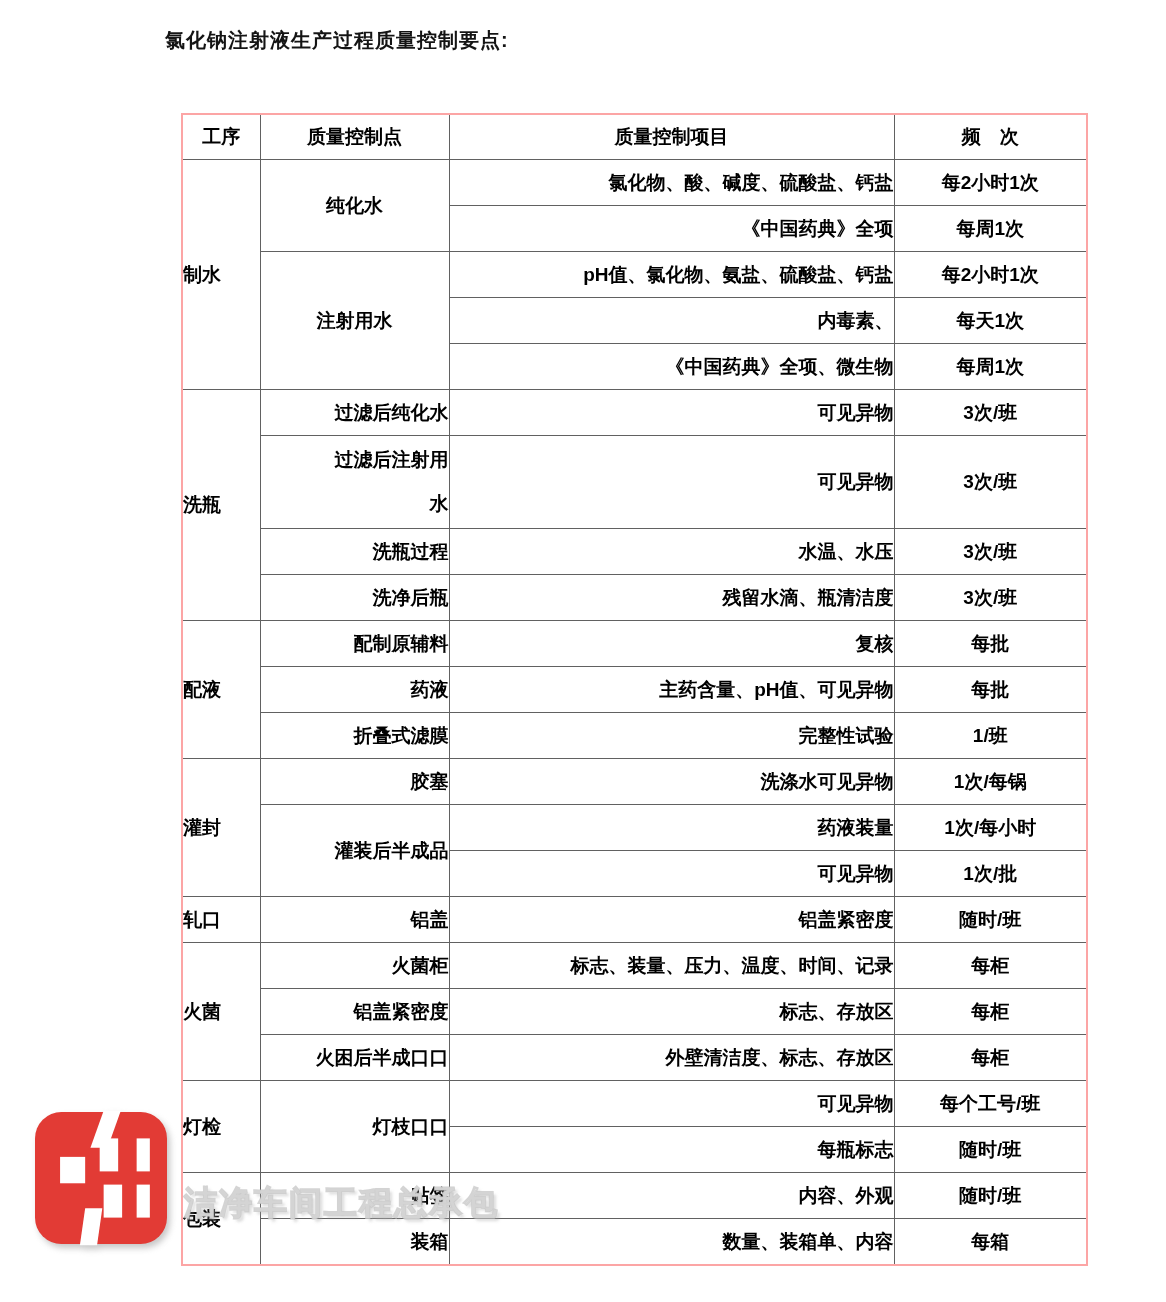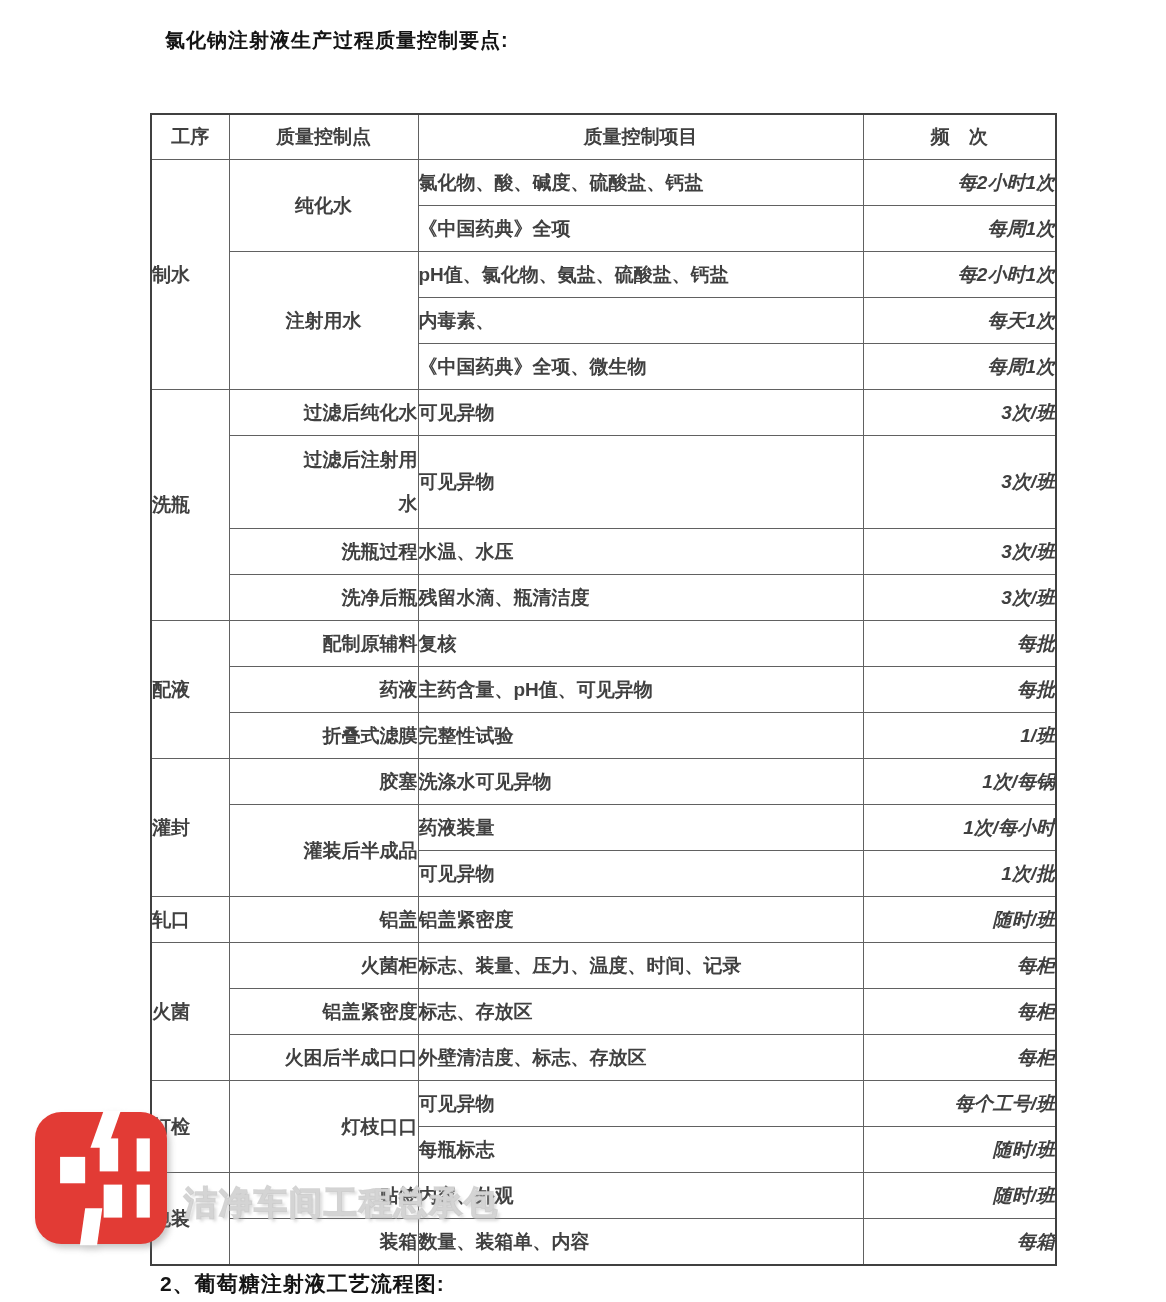--- a/index.html
+++ b/index.html
@@ -6,34 +6,34 @@
   .page {
     position:relative; width:1166px; height:1302px; background:#ffffff;
     font-family:"Liberation Sans","DejaVu Sans",sans-serif; color:#141414;
     overflow:hidden;
   }
   .doc-title {
     position:absolute; left:165px; top:27px;
     font-size:20px; font-weight:600; letter-spacing:1px;
   }
   table.qc {
-    position:absolute; left:150px; top:113px; width:905px;
+    position:absolute; left:181px; top:113px; width:905px;
     border-collapse:collapse; table-layout:fixed;
-    font-size:19px; font-weight:600; color:#404040;
-    border:2px solid #404040;
+    font-size:19px; font-weight:600; color:#000000;
+    border:2px solid #fca5a5;
   }
   table.qc th, table.qc td { border:1px solid #616161; padding:0; overflow:hidden; }
   table.qc th { height:44px; text-align:center; font-weight:600; }
   table.qc td { height:45px; vertical-align:middle; }
   tr.tall td { height:92px; }
   td.proc  { text-align:left; }
   td.point { text-align:right; padding-left:9px; }
   td.pc    { text-align:center; padding-left:0; }
-  td.item  { text-align:left; padding-left:14px;margin-left:32px; }
-  td.freq  { text-align:right; padding-left:13px;font-style:italic; }
+  td.item  { text-align:right; padding-left:14px;margin-left:32px; }
+  td.freq  { text-align:center; padding-left:13px; }
   td.wrap  { white-space:pre-line; line-height:44px; }
   td.top   { vertical-align:top; padding-top:13px; }
   .footer-heading {
     position:absolute; left:160px; top:1270px;
     font-size:21px; font-weight:700; letter-spacing:1px;
   }
   
   .wm-logo {
     position:absolute; left:35px; top:1108px; width:132px; height:140px;
     filter:drop-shadow(3px 4px 3px rgba(130,130,130,0.45));
@@ -207,15 +207,14 @@
     <polygon points="38,73 51,73 47,101 34,101" fill="#ffffff"></polygon>
     <rect x="19" y="34" width="19" height="20" fill="#ffffff"></rect>
     <rect x="49" y="20" width="14" height="25" fill="#ffffff"></rect>
     <rect x="52" y="55" width="14" height="25" fill="#ffffff"></rect>
     <rect x="77" y="20" width="10" height="25" fill="#ffffff"></rect>
     <rect x="77" y="55" width="10" height="25" fill="#ffffff"></rect>
   </svg>
 
   <div class="wm-text wm-line2">洁净车间工程总承包</div>
 
-  <div class="footer-heading">2、葡萄糖注射液工艺流程图:</div>
 
 </div>
 
 </body></html>

